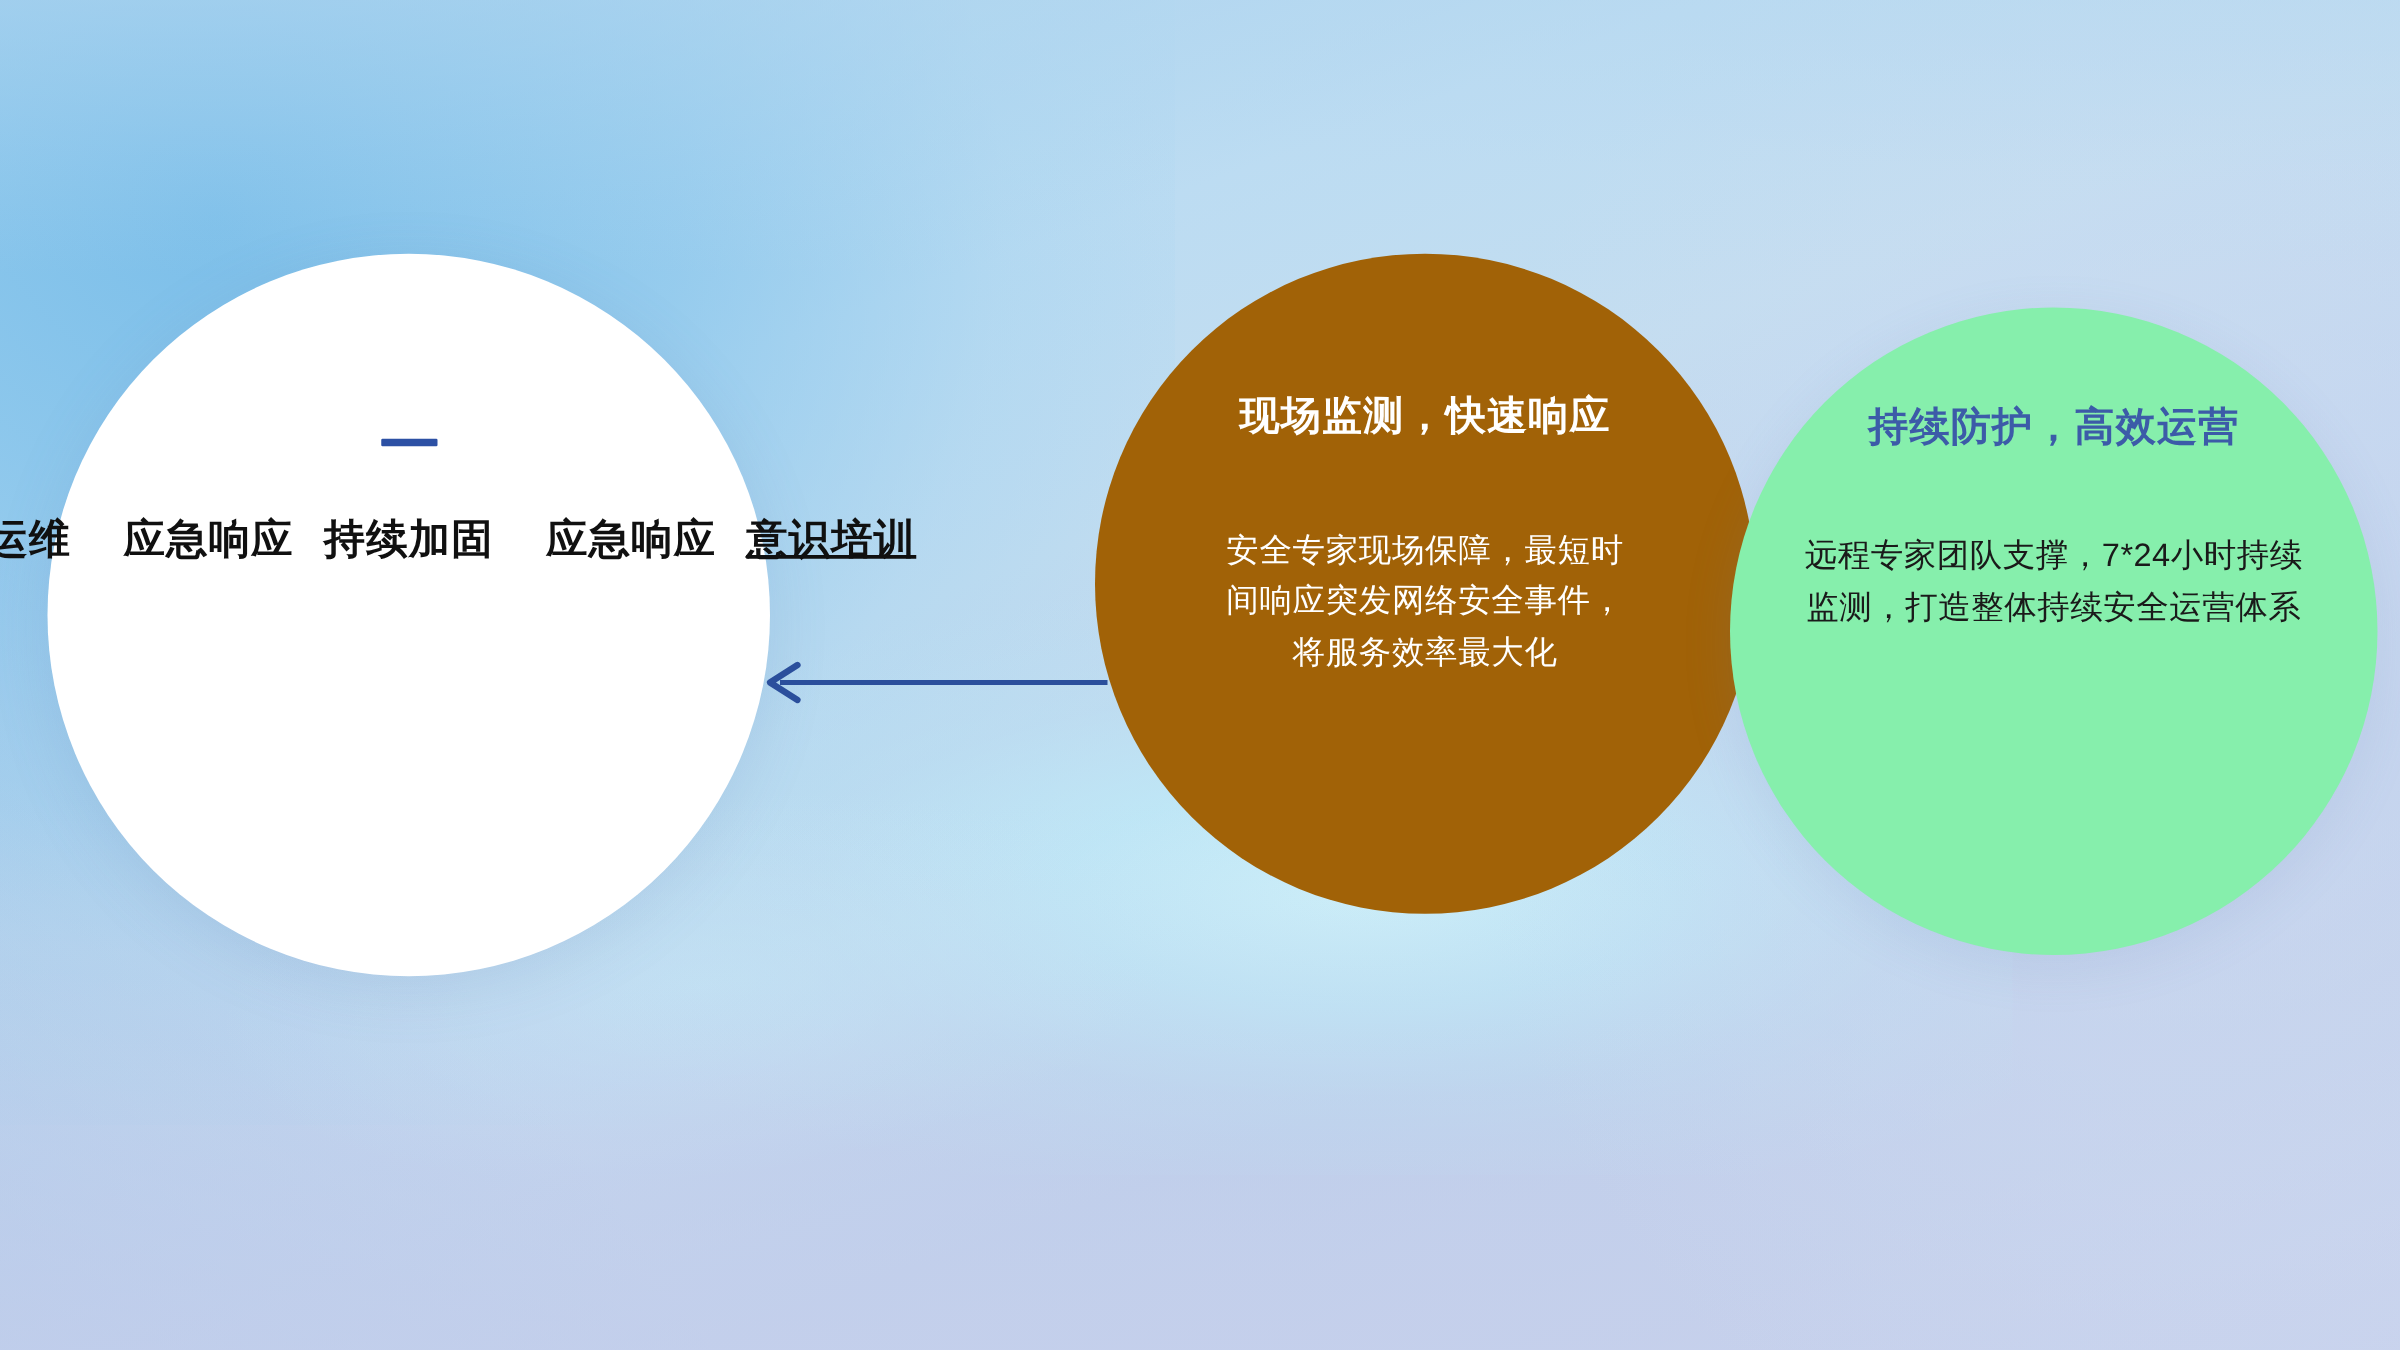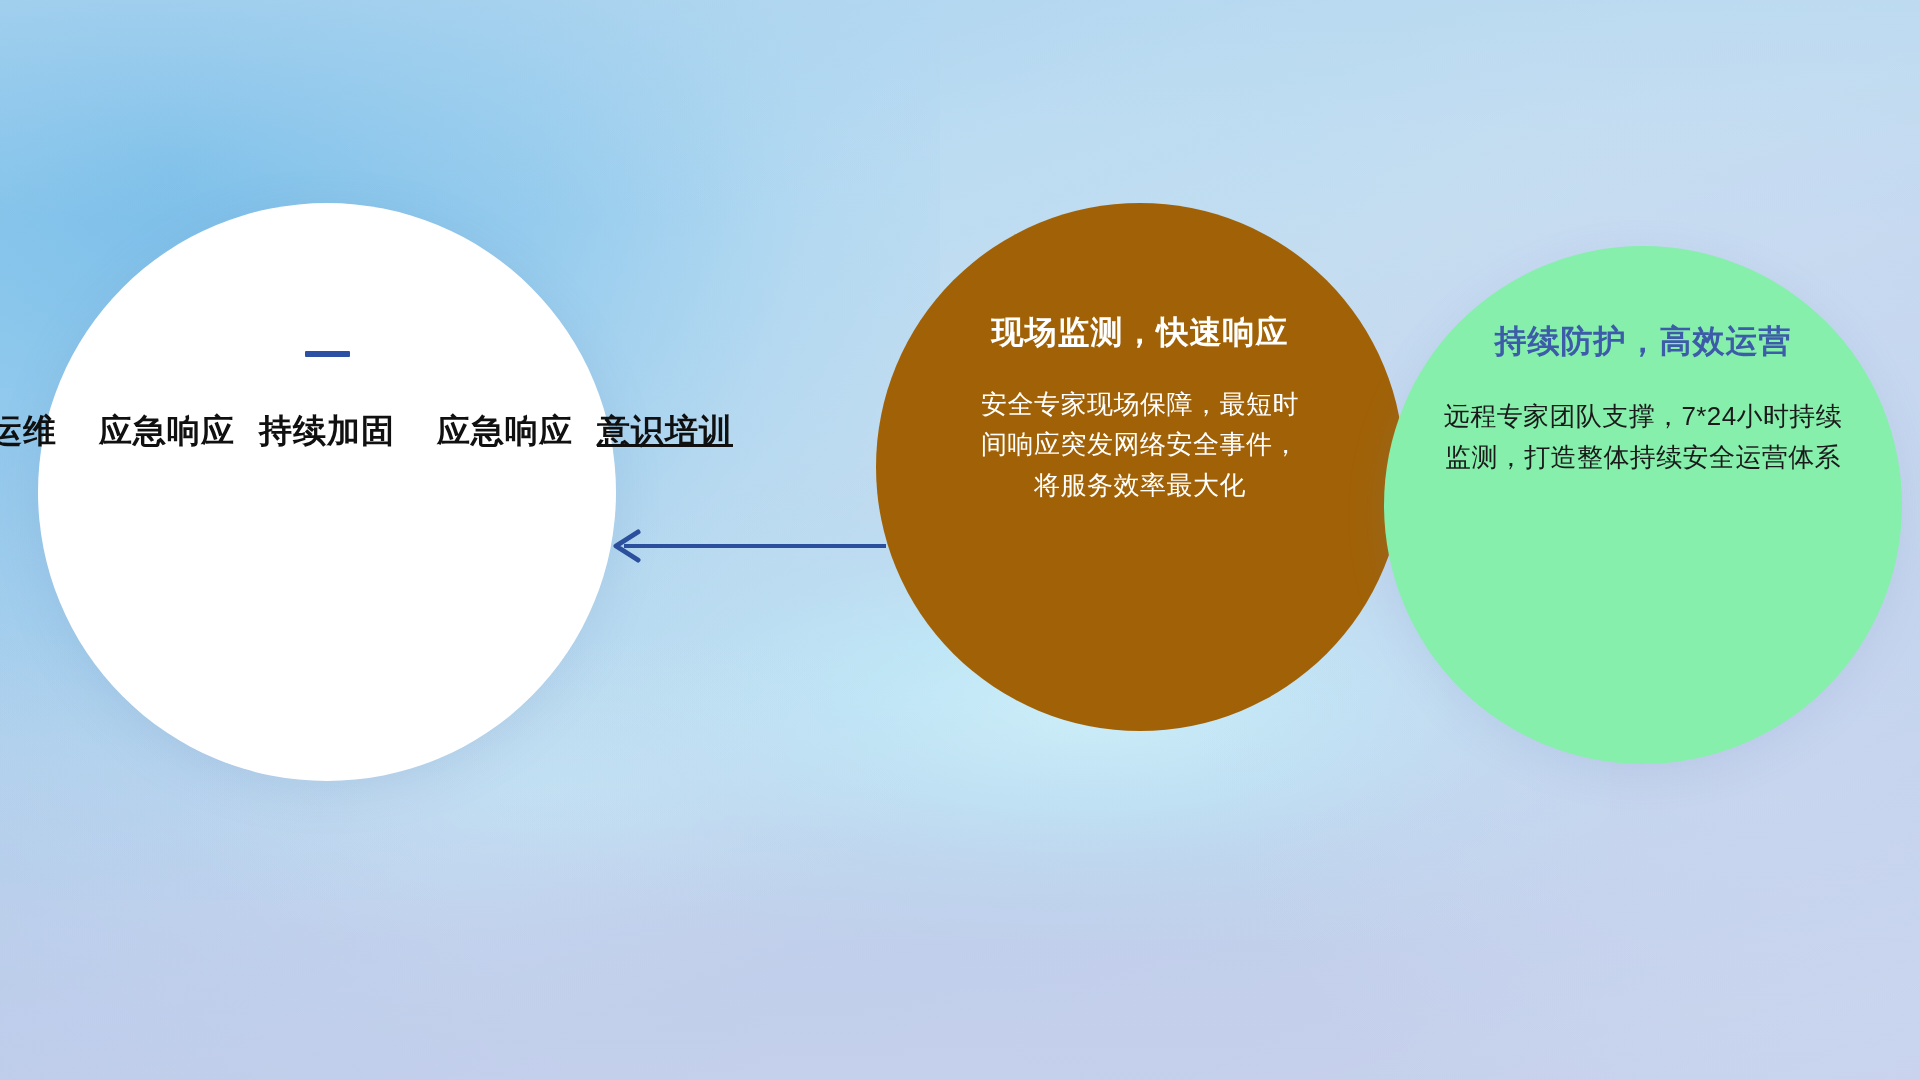--- a/index.html
+++ b/index.html
@@ -124,40 +124,40 @@
     z-index:2;
     display:flex; flex-direction:column;
     align-items:center; justify-content:flex-start;
     padding-top:108px;
   }
   #mid-heading {
     font-size:32px; font-weight:bold; color:#ffffff;
     letter-spacing:1px; white-space:nowrap;
   }
   #mid-body {
-    margin-top:29px; width:330px;
+    margin-top:65px; width:330px;
     font-size:26px; line-height:1.55; color:#ffffff;
     text-align:center; letter-spacing:0.5px;
   }
 
   #circle-right {
     left:1384px; top:246px; width:518px; height:518px;
     background:#86efac;
     z-index:3;
     box-shadow:0 10px 40px rgba(104,134,186,0.14);
     display:flex; flex-direction:column;
     align-items:center; justify-content:flex-start;
     padding-top:74px;
   }
   #right-heading {
     font-size:32px; font-weight:bold; color:#3c5ba8;
     letter-spacing:1px; white-space:nowrap;
   }
   #right-body {
-    margin-top:32px; width:420px;
+    margin-top:60px; width:420px;
     font-size:26px; line-height:1.58; color:#1a1a1a;
     text-align:center; letter-spacing:0.4px;
   }
 
   
   #flow-arrow { position:absolute; left:598px; top:528px; width:290px; height:36px; z-index:1; }
 </style>
 </head>
 <body>
 

